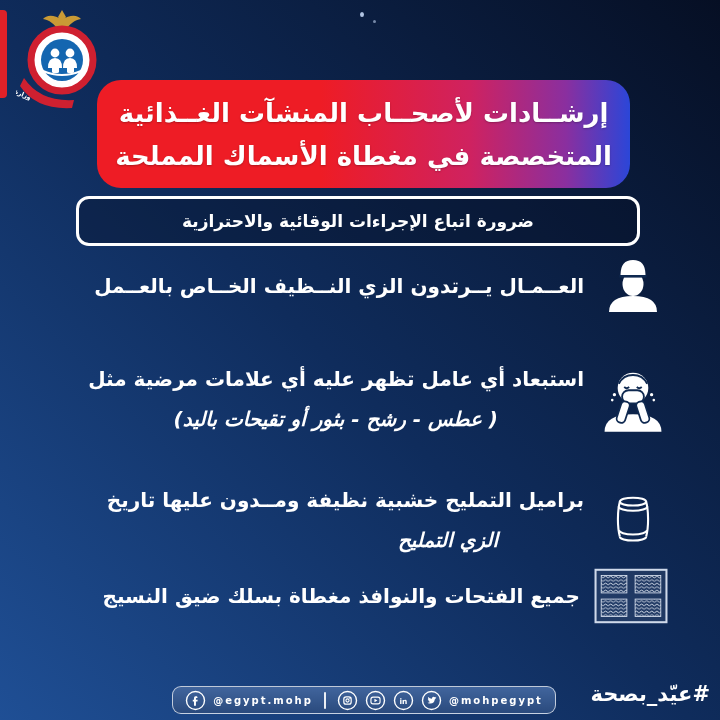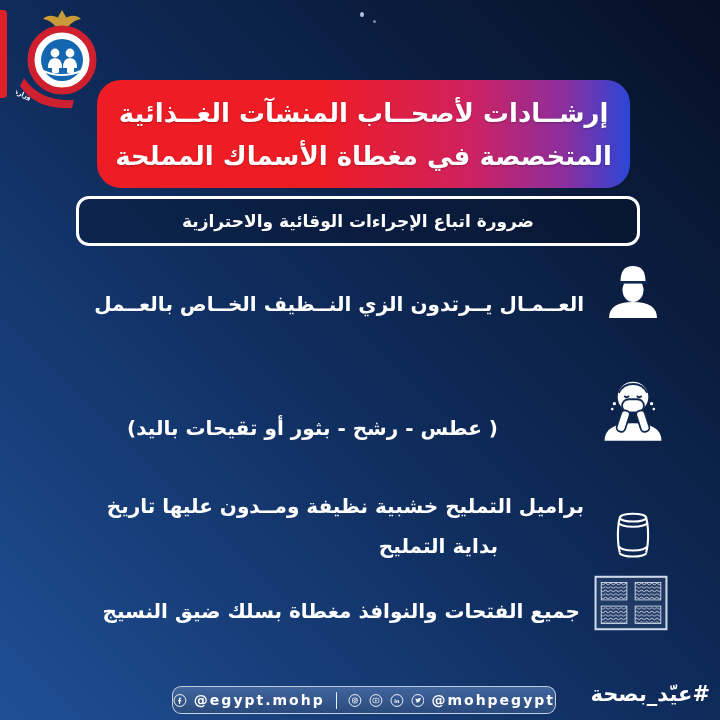--- a/index.html
+++ b/index.html
@@ -44,41 +44,41 @@
     background:rgba(5,15,35,.35);
     display:flex; align-items:center; justify-content:center;
   }
   .sub-banner .line{
     direction:rtl; color:#fff; font-weight:bold; font-size:17px; white-space:nowrap;
   }
 
   
   .row{
     position:absolute; left:70px; right:52px;
-    display:flex; flex-direction:row-reverse; align-items:flex-end; gap:14px;
+    display:flex; flex-direction:row-reverse; align-items:center; gap:14px;
   }
   .row .icon-box{ flex:0 0 70px; display:flex; align-items:center; justify-content:center; }
   .row .txt{ flex:1; direction:rtl; text-align:right; color:#fff; font-weight:bold; }
   .row .txt .tline{ font-size:20px; line-height:40px; white-space:nowrap; }
-  .row .txt .tline.indent{ padding-right:86px; }
+  .row .txt .tline.indent{ padding-right:86px;font-style:italic; }
   .row1{ top:248px; height:76px; }
   .row2{ top:350px; height:98px; }
   .row3{ top:474px; height:92px; }
   .row4{ top:561px; height:70px; }
 
   
   .social-bar{
     position:absolute; left:172px; top:686px; width:384px; height:28px;
     border-radius:9px; border:1px solid rgba(255,255,255,.7);
     background:linear-gradient(180deg,#41659d 0%, #2a4a7d 100%);
     display:flex; align-items:center; justify-content:center; gap:7px;
     direction:ltr;
   }
   .social-bar .handle{
-    color:#fff; font-weight:bold; font-size:14px; letter-spacing:2px; white-space:nowrap;
+    color:#fff; font-weight:bold; font-size:10px; letter-spacing:2px; white-space:nowrap;
   }
   .social-bar .divider{ width:2px; height:17px; background:#fff; opacity:.9; margin:0 4px; border-radius:1px; }
   .social-bar svg{ display:block; }
 
   .hashtag{
     position:absolute; right:10px; top:682px; width:130px;
     direction:rtl; text-align:right; color:#fff; font-weight:bold; font-size:21px;
   }
 </style>
 </head>
@@ -158,38 +158,39 @@
           </g>
         <g fill="#fff">
           <circle cx="15" cy="28" r="1.5"></circle>
             <circle cx="49" cy="28" r="1.5"></circle>
           <circle cx="13" cy="33" r="1.2"></circle>
             <circle cx="51" cy="33" r="1.2"></circle>
         </g>
       </svg>
     </div>
     <div class="txt">
+      <div class="tline">استبعاد أي عامل تظهر عليه أي علامات مرضية مثل</div>
       <div class="tline indent">( عطس - رشح - بثور أو تقيحات باليد)</div>
     </div>
   </div>
 
   <div class="row row3">
     <div class="icon-box">
       <svg viewBox="0 0 64 64" width="56" height="60" fill="none" stroke="#fff" stroke-width="2.4">
         <ellipse cx="32" cy="11" rx="15" ry="4.5"></ellipse>
         <path d="M17 11 C14 22 14 40 17 51"></path>
         <path d="M47 11 C50 22 50 40 47 51"></path>
         <path d="M17 51 A15 4.5 0 0 0 47 51"></path>
         <path d="M15.6 16.5 A16.4 5 0 0 0 48.4 16.5"></path>
         <path d="M15.9 43.5 A16 5 0 0 0 48.1 43.5"></path>
       </svg>
     </div>
     <div class="txt">
       <div class="tline">براميل التمليح خشبية نظيفة ومــدون عليها تاريخ</div>
-      <div class="tline indent">بداية التمليح</div>
+      <div class="tline indent">الزي التمليح</div>
     </div>
   </div>
 
   <div class="row row4">
     <div class="icon-box">
       <svg viewBox="0 0 72 54" width="74" height="56">
         <defs>
           <pattern id="meshp" width="5" height="3.4" patternUnits="userSpaceOnUse">
             <path d="M0 1.7 q1.25 -1.6 2.5 0 q1.25 1.6 2.5 0" stroke="#e8eef8" stroke-width="0.8" fill="none"></path>
           </pattern>

